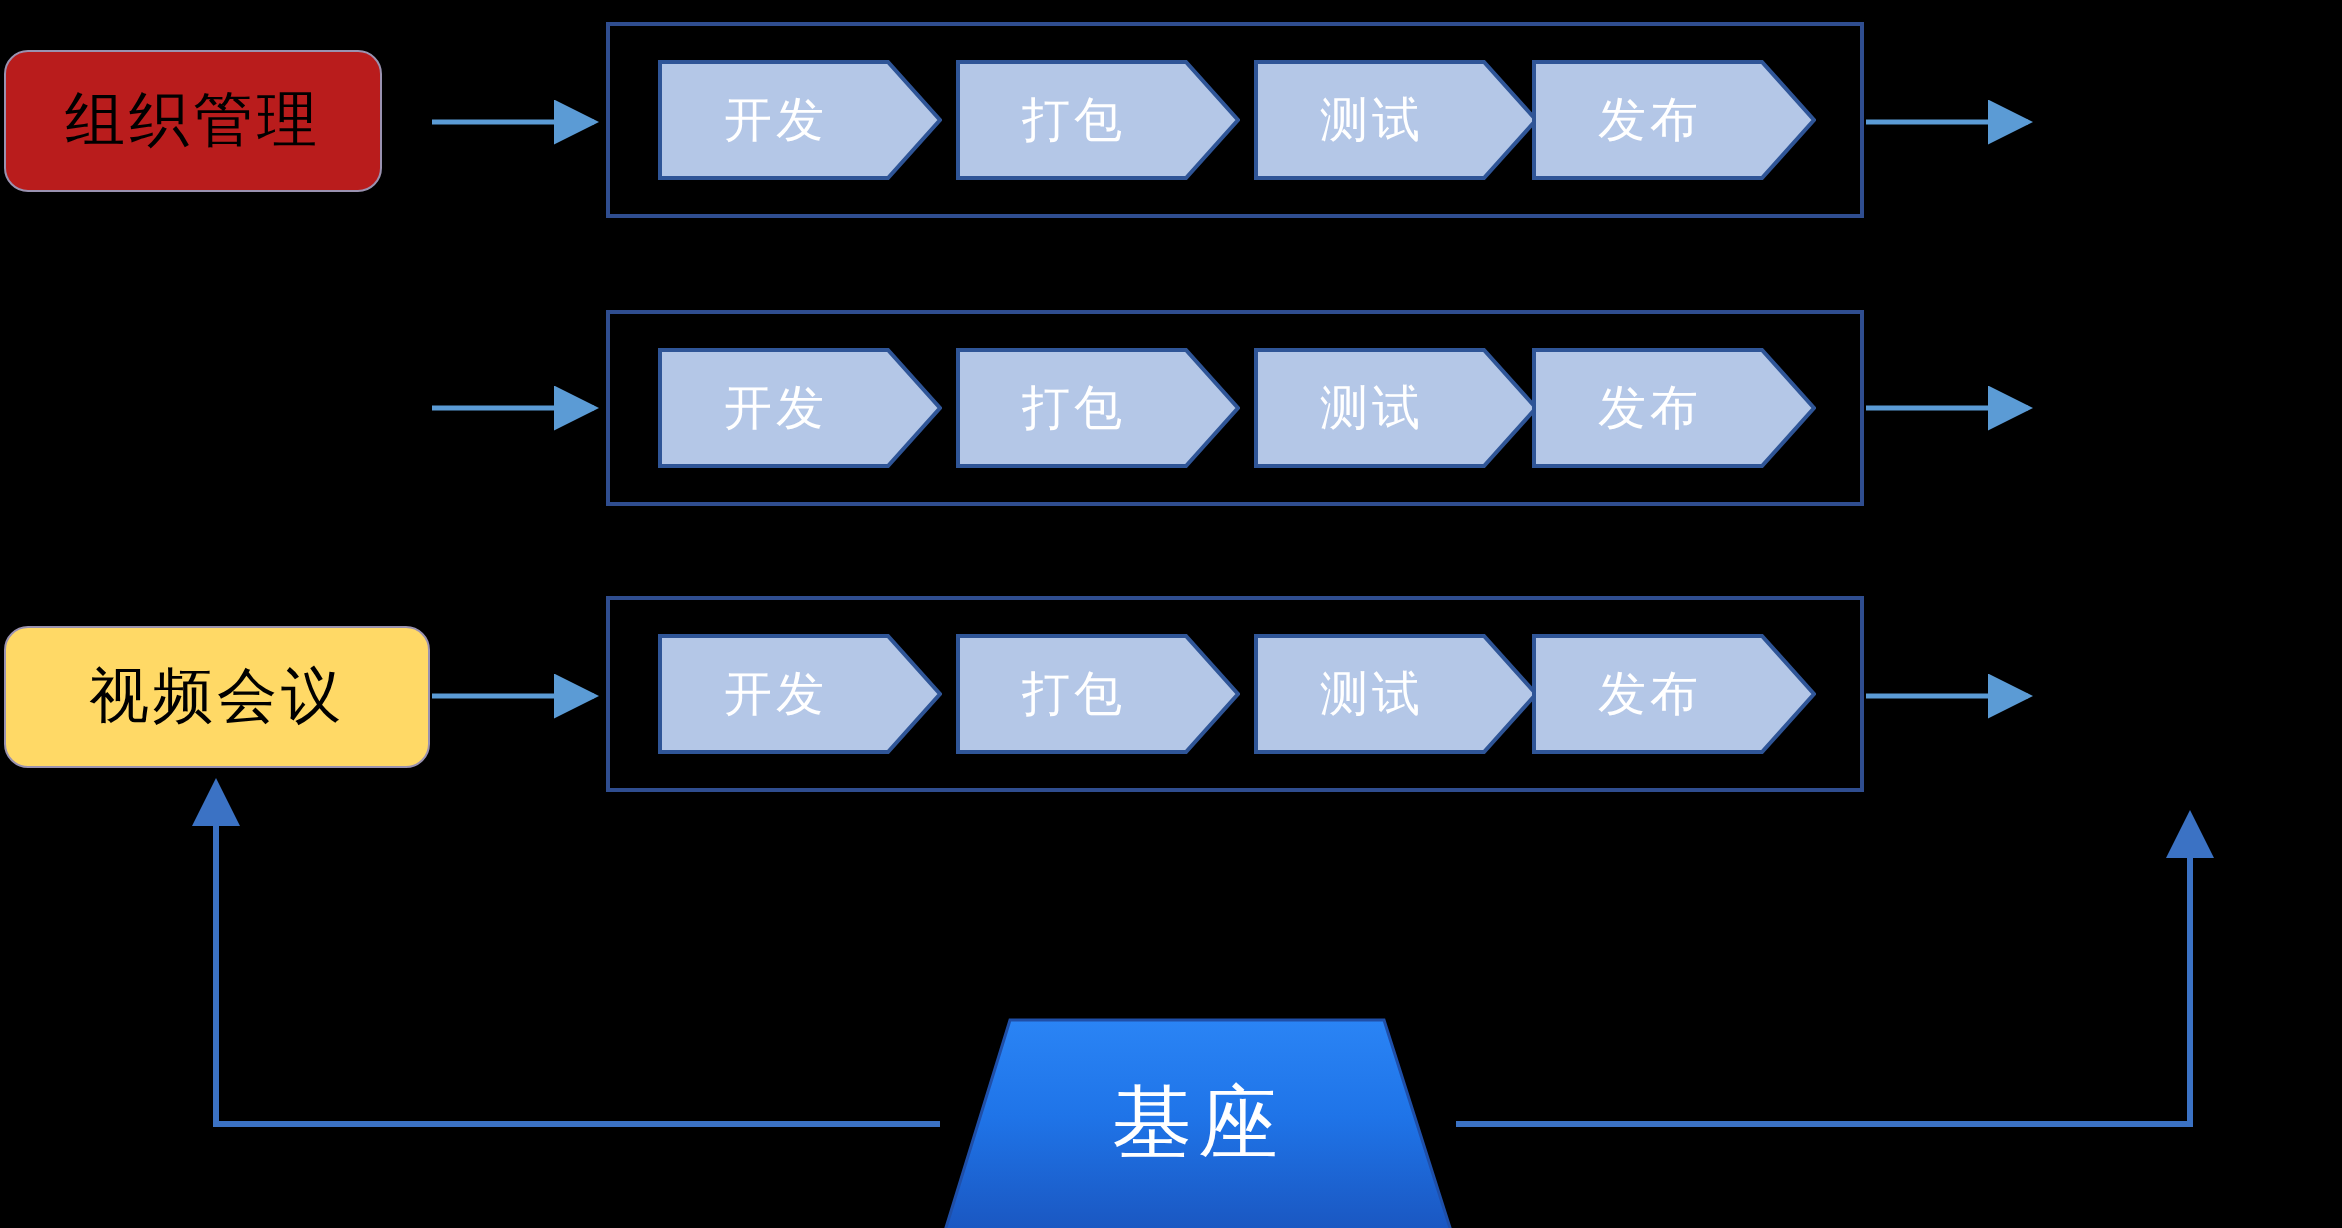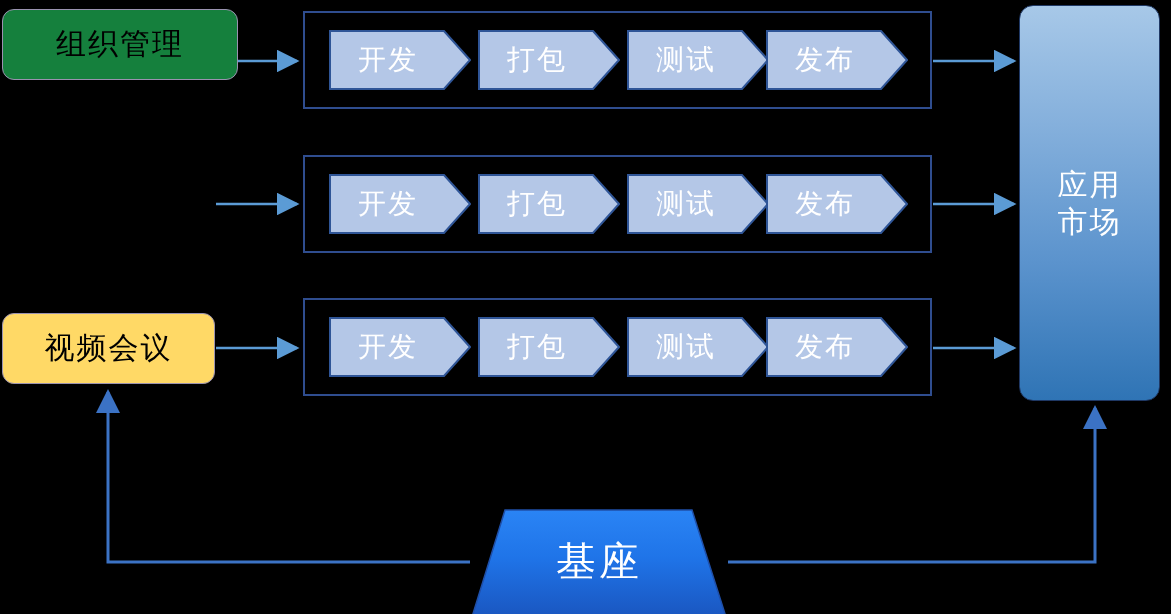--- a/index.html
+++ b/index.html
@@ -17,21 +17,21 @@
     position:absolute;
     box-sizing:border-box;
     border-radius:12px;
     border:1px solid #9a92b0;
     display:flex;align-items:center;justify-content:center;
     color:#000000;
     font-size:30px;
     letter-spacing:2px;
     white-space:nowrap;
   }
-  #app-box-0{left:2px;top:9px;width:236px;height:71px;background:#15803d;}
+  #app-box-0{left:2px;top:25px;width:189px;height:71px;background:#b91c1c;}
   #app-box-1{left:2px;top:168px;width:213px;height:71px;background:#a0c8ea;}
   #app-box-2{left:2px;top:313px;width:213px;height:71px;background:#ffd966;}
 
   
   .pipeline-container{
     position:absolute;
     box-sizing:border-box;
     border:2px solid #2f4d8f;
     background:transparent;
   }
@@ -43,21 +43,21 @@
   .stage-chev{
     position:absolute;
     width:142px;height:60px;
   }
   .stage-chev svg{display:block;width:142px;height:60px;}
   .stage-chev .chev-label{
     position:absolute;left:0;top:0;
     width:118px;height:60px;
     display:flex;align-items:center;justify-content:center;
     color:#ffffff;
-    font-size:28px;
+    font-size:24px;
     letter-spacing:2px;
     white-space:nowrap;
     pointer-events:none;
   }
 
   
   #app-market{
     position:absolute;
     left:1019px;top:5px;width:141px;height:396px;
     box-sizing:border-box;
@@ -211,24 +211,20 @@
     </svg>
     <span class="chev-label">测试</span>
   </div>
   <div class="stage-chev" style="left:766px;top:317px;">
     <svg viewBox="0 0 142 60" xmlns="http://www.w3.org/2000/svg">
       <polygon points="1,1 115,1 141,30 115,59 1,59" fill="#b4c7e7" stroke="#2f5597" stroke-width="2"></polygon>
     </svg>
     <span class="chev-label">发布</span>
   </div>
 
-  <div id="app-market">
-    <span class="market-text">应用
-市场</span>
-  </div>
 
   <div id="base-trapezoid">
     <svg viewBox="0 0 258 110" width="258" height="110" xmlns="http://www.w3.org/2000/svg">
       <defs>
         <linearGradient id="baseGrad" x1="0" y1="0" x2="0" y2="1">
           <stop offset="0%" stop-color="#2a84f5"></stop>
           <stop offset="45%" stop-color="#1f74e8"></stop>
           <stop offset="100%" stop-color="#1a56c0"></stop>
         </linearGradient>
       </defs>

